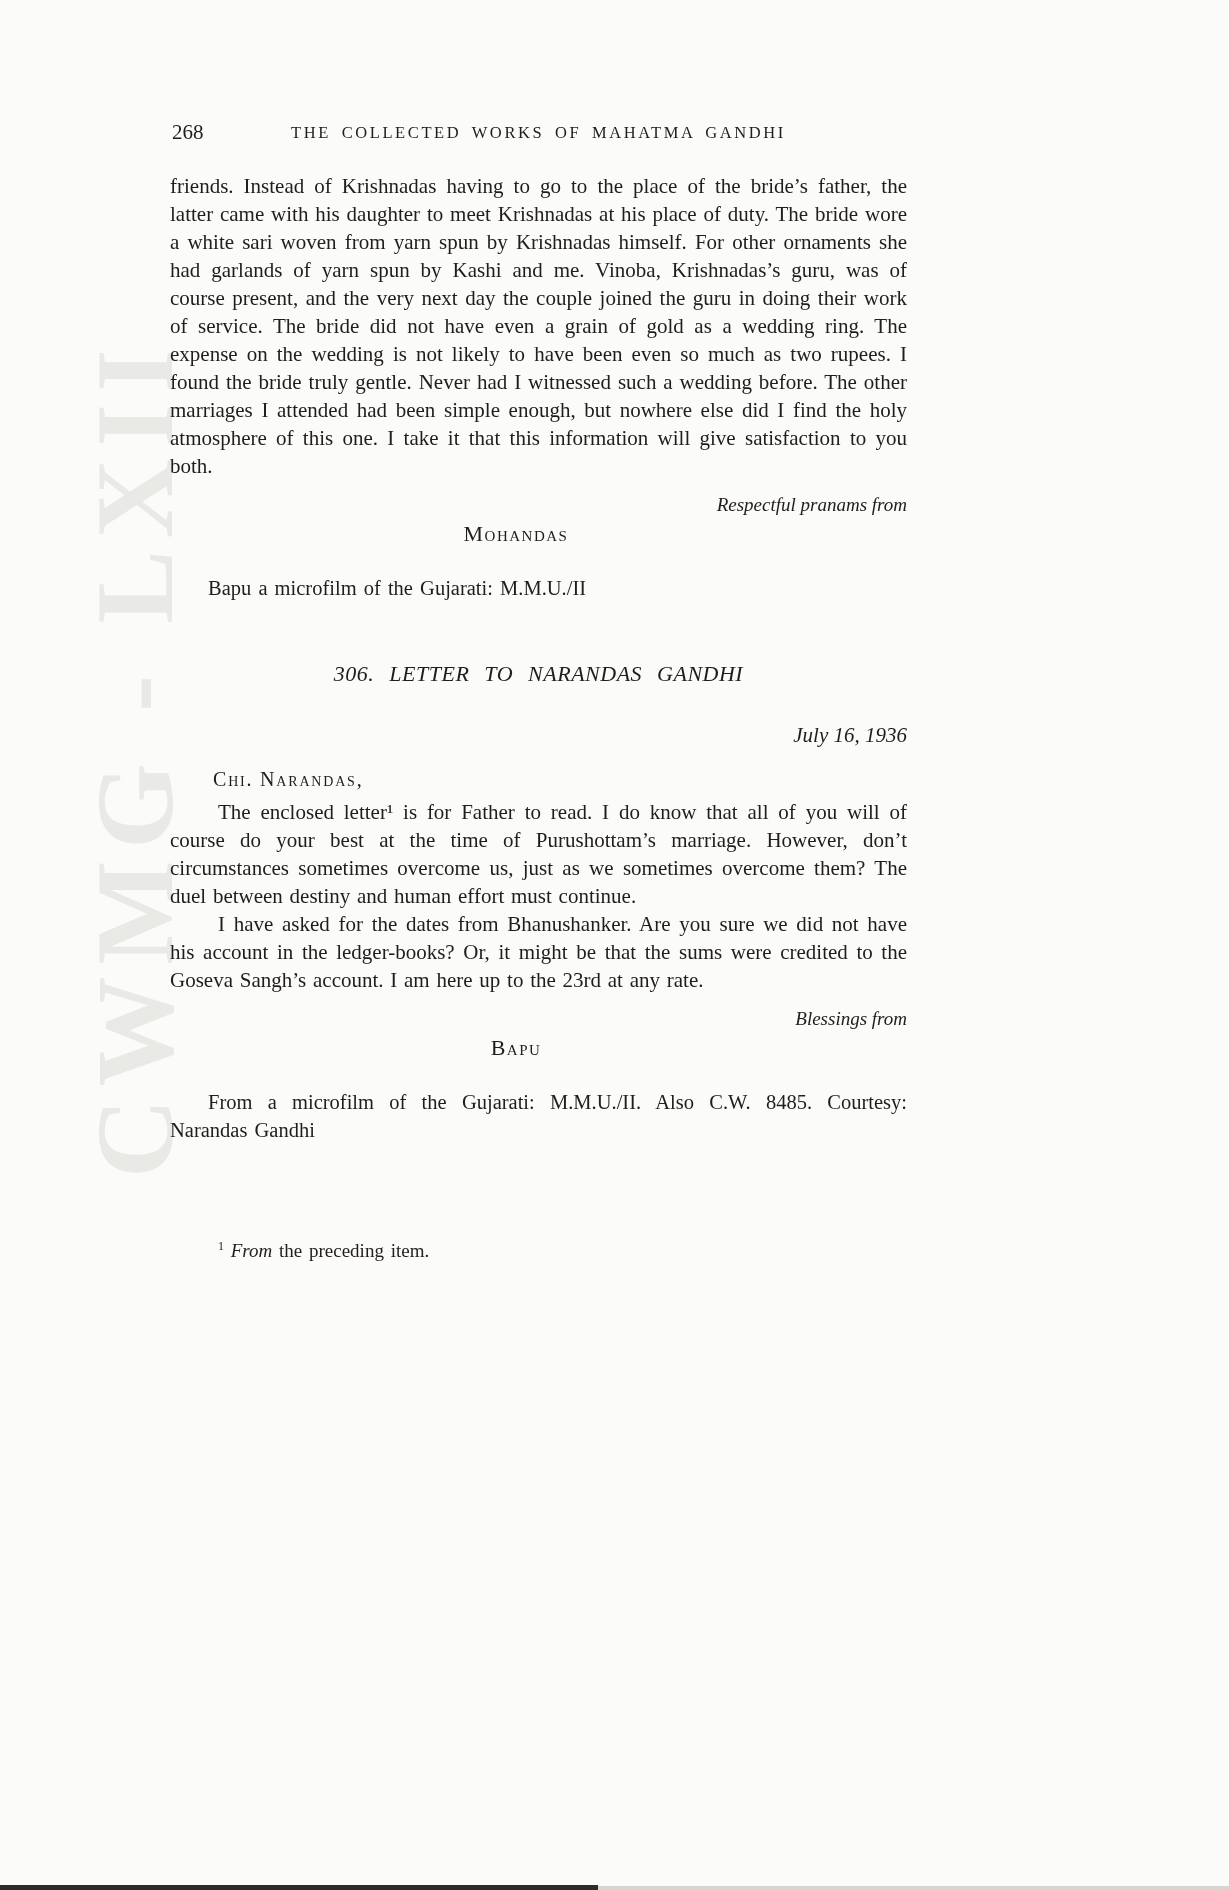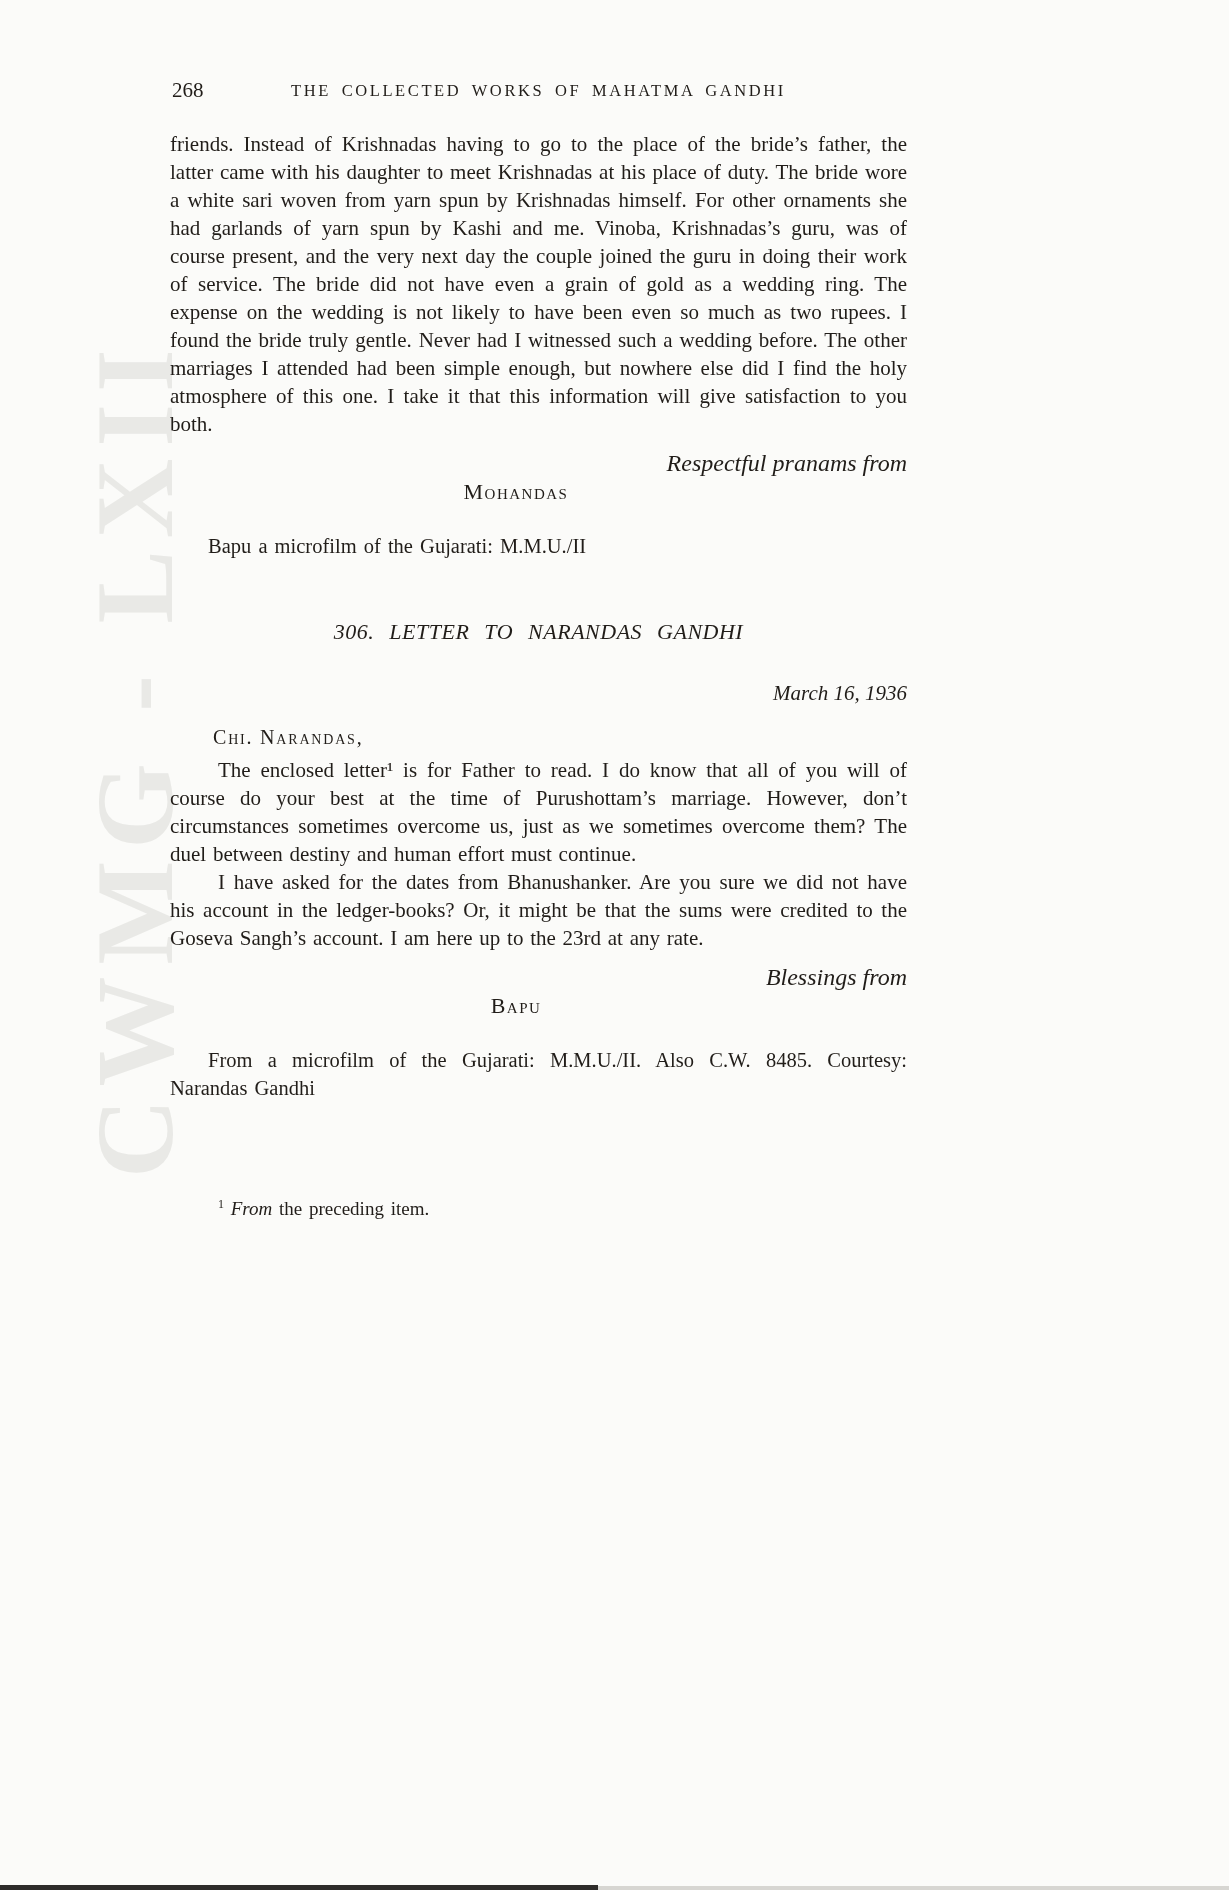--- a/index.html
+++ b/index.html
@@ -41,21 +41,21 @@
     line-height: 104px;
     white-space: nowrap;
   }
 
   
   .page-column {
     position: relative;
     z-index: 1;
     width: 737px;
     margin-left: 170px;
-    padding-top: 78px;
+    padding-top: 120px;
   }
 
   
   .running-header {
     position: relative;
     height: 30px;
   }
   .page-number {
     position: absolute;
     left: 2px;
@@ -82,21 +82,21 @@
     text-align: justify;
     word-spacing: 1.5px;
   }
   .first-par { margin-top: 22px; }
   .indent { text-indent: 48px; }
 
   .valediction {
     margin-top: 12px;
     text-align: right;
     font-style: italic;
-    font-size: 24px;
+    font-size: 19px;
     line-height: 26px;
   }
   .signature {
     margin-top: 2px;
     text-align: center;
     padding-right: 45px;
     font-variant: small-caps;
     font-size: 22px;
     letter-spacing: 1.5px;
     line-height: 28px;
@@ -180,21 +180,21 @@
   <p class="body-par first-par">friends. Instead of Krishnadas having to go to the place of the bride’s father, the latter came with his daughter to meet Krishnadas at his place of duty. The bride wore a white sari woven from yarn spun by Krishnadas himself. For other ornaments she had garlands of yarn spun by Kashi and me. Vinoba, Krishnadas’s guru, was of course present, and the very next day the couple joined the guru in doing their work of service. The bride did not have even a grain of gold as a wedding ring. The expense on the wedding is not likely to have been even so much as two rupees. I found the bride truly gentle. Never had I witnessed such a wedding before. The other marriages I attended had been simple enough, but nowhere else did I find the holy atmosphere of this one. I take it that this information will give satisfaction to you both.</p>
 
   <div class="valediction">Respectful pranams from</div>
 
   <div class="signature">Mohandas</div>
 
   <p class="source-note">Bapu a microfilm of the Gujarati: M.M.U./II</p>
 
   <div class="letter-heading">306. LETTER TO NARANDAS GANDHI</div>
 
-  <div class="letter-date">March 16, 1936</div>
+  <div class="letter-date">July 16, 1936</div>
 
   <div class="salutation">Chi. Narandas,</div>
 
   <p class="body-par indent after-salutation">The enclosed letter¹ is for Father to read. I do know that all of you will of course do your best at the time of Purushottam’s marriage. However, don’t circumstances sometimes overcome us, just as we sometimes overcome them? The duel between destiny and human effort must continue.</p>
 
   <p class="body-par indent">I have asked for the dates from Bhanushanker. Are you sure we did not have his account in the ledger-books? Or, it might be that the sums were credited to the Goseva Sangh’s account. I am here up to the 23rd at any rate.</p>
 
   <div class="valediction">Blessings from</div>
 
   <div class="signature">Bapu</div>

